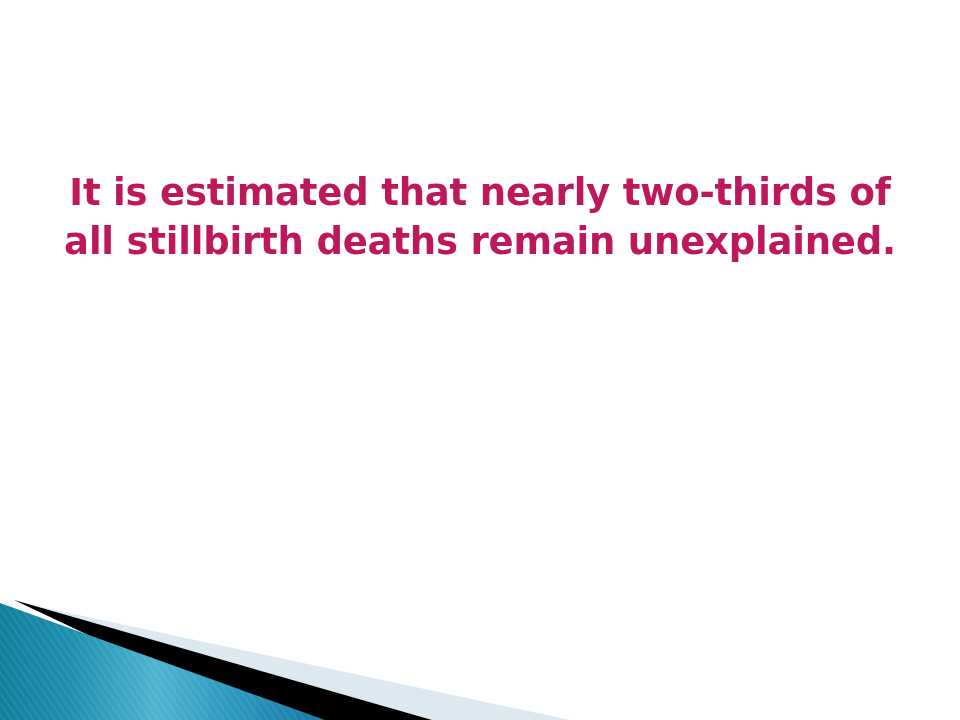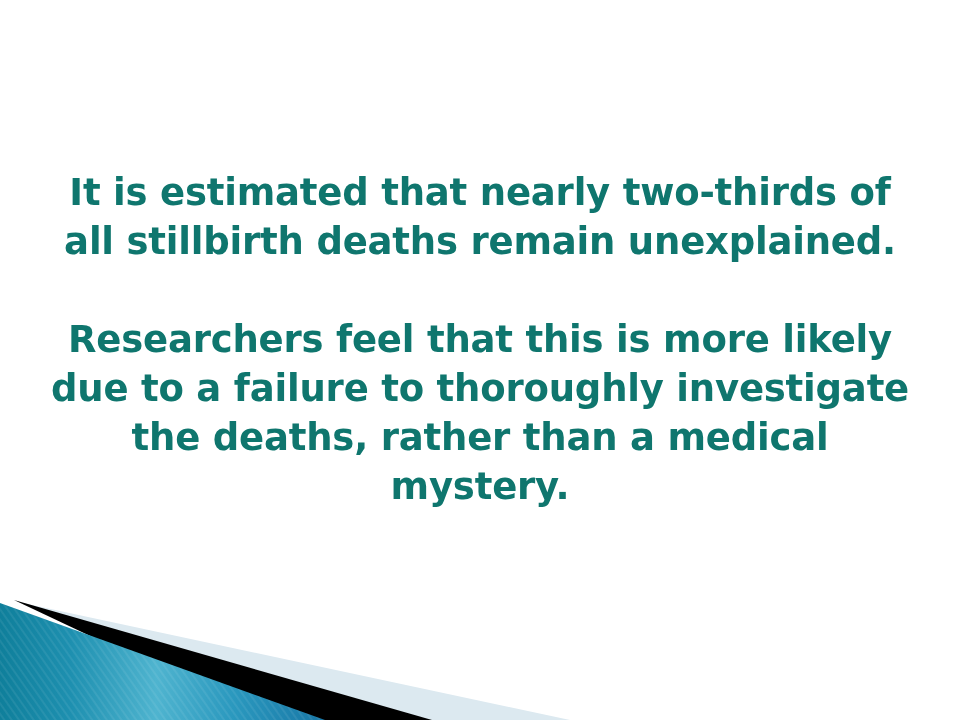--- a/index.html
+++ b/index.html
@@ -27,21 +27,21 @@
   #body-text {
     position: absolute;
     left: 48px;
     top: 168px;
     width: 864px;
     text-align: center;
   }
 
   .para {
     margin: 0;
-    color: #0f766e;
+    color: #be185d;
     font-family: "DejaVu Sans", sans-serif;
     font-weight: bold;
     font-size: 37px;
     line-height: 49px;
     letter-spacing: -0.2px;
     text-align: center;
     white-space: pre-wrap;
   }
 
   .para-gap {
@@ -64,21 +64,20 @@
   }
 </style>
 </head>
 <body>
 
 <div id="slide">
 
   <div id="body-text">
     <p class="para">It is estimated that nearly two-thirds of all stillbirth deaths remain unexplained.</p>
     <div class="para-gap"></div>
-    <p class="para">Researchers feel that this is more likely due to a failure to thoroughly investigate the deaths, rather than a medical mystery.</p>
   </div>
 
   <div id="corner-decoration">
     <svg viewBox="0 0 620 130" width="620" height="130" xmlns="http://www.w3.org/2000/svg">
       <defs>
         <linearGradient id="tealGrad" x1="0" y1="0" x2="1" y2="0">
           <stop offset="0%" stop-color="#0F7F9B"></stop>
           <stop offset="22%" stop-color="#1E90B0"></stop>
           <stop offset="48%" stop-color="#4FB4CF"></stop>
           <stop offset="72%" stop-color="#2A98BE"></stop>

